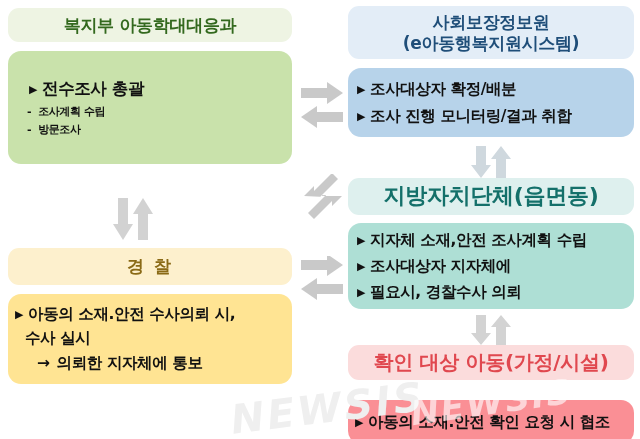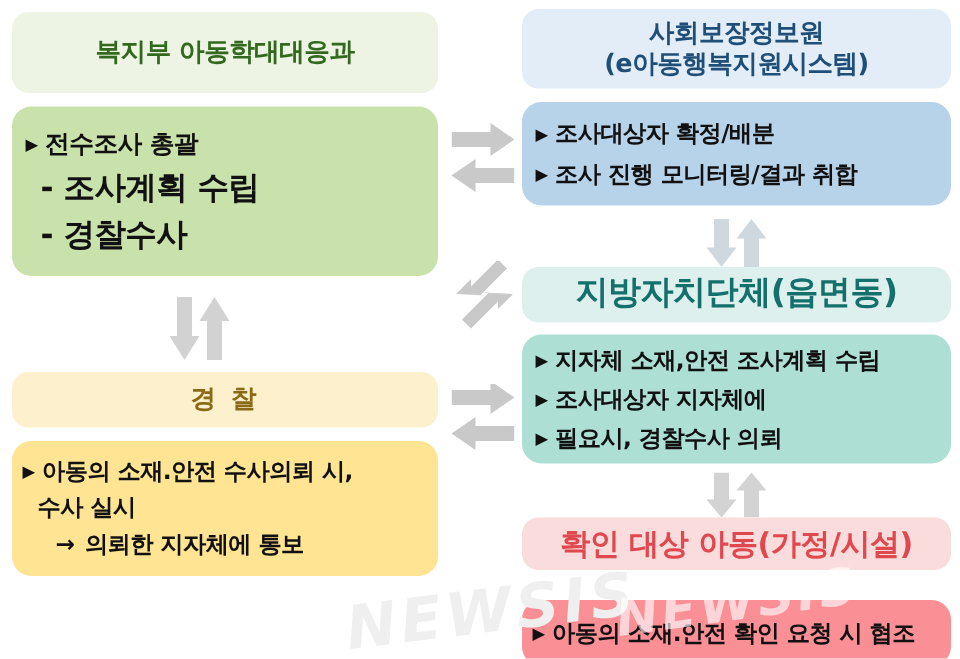--- a/index.html
+++ b/index.html
@@ -51,33 +51,33 @@
   }
   .body li {
     font-weight: bold;
     letter-spacing: -0.4px;
     white-space: nowrap;
   }
 
   
   #mohw { left: 8px; top: 8px; width: 284px; }
   #mohw-hdr {
-    height: 54px;
+    height: 34px;
     background: #eef4e3;
     color: #33691e;
     font-size: 17px;
   }
   #mohw-body {
     margin-top: 9px;
     height: 113px;
     background: #c9e2ab;
     padding: 9px 0 9px 9px;
   }
-  #mohw-body li { color: #111111; font-size: 21px; }
-  #mohw-body li.lead { font-size: 16.5px; margin-bottom: 4px; }
+  #mohw-body li { color: #111111; font-size: 11px; }
+  #mohw-body li.lead { font-size: 16.5px; margin-bottom: 4px; margin-left: 12px; }
   #mohw-body li.sub { padding-left: 10px; margin-top: 3px; }
 
   
   #police { left: 8px; top: 248px; width: 284px; }
   #police-hdr {
     height: 37px;
     background: #fdf0cd;
     color: #8a6a16;
     font-size: 17px;
     letter-spacing: 2px;
@@ -191,21 +191,21 @@
     <div class="hdr" id="mohw-hdr">복지부 아동학대대응과</div>
     <div class="body" id="mohw-body">
       <ul>
         <li class="lead">
           <span class="bullet">▶</span><span>전수조사 총괄</span>
         </li>
         <li class="sub">
           <span class="dash">-</span><span>조사계획 수립</span>
         </li>
         <li class="sub">
-          <span class="dash">-</span><span>경찰수사</span>
+          <span class="dash">-</span><span>방문조사</span>
         </li>
       </ul>
     </div>
   </div>
 
   <div class="group" id="police">
     <div class="hdr" id="police-hdr">경 찰</div>
     <div class="body" id="police-body">
       <ul>
         <li>

